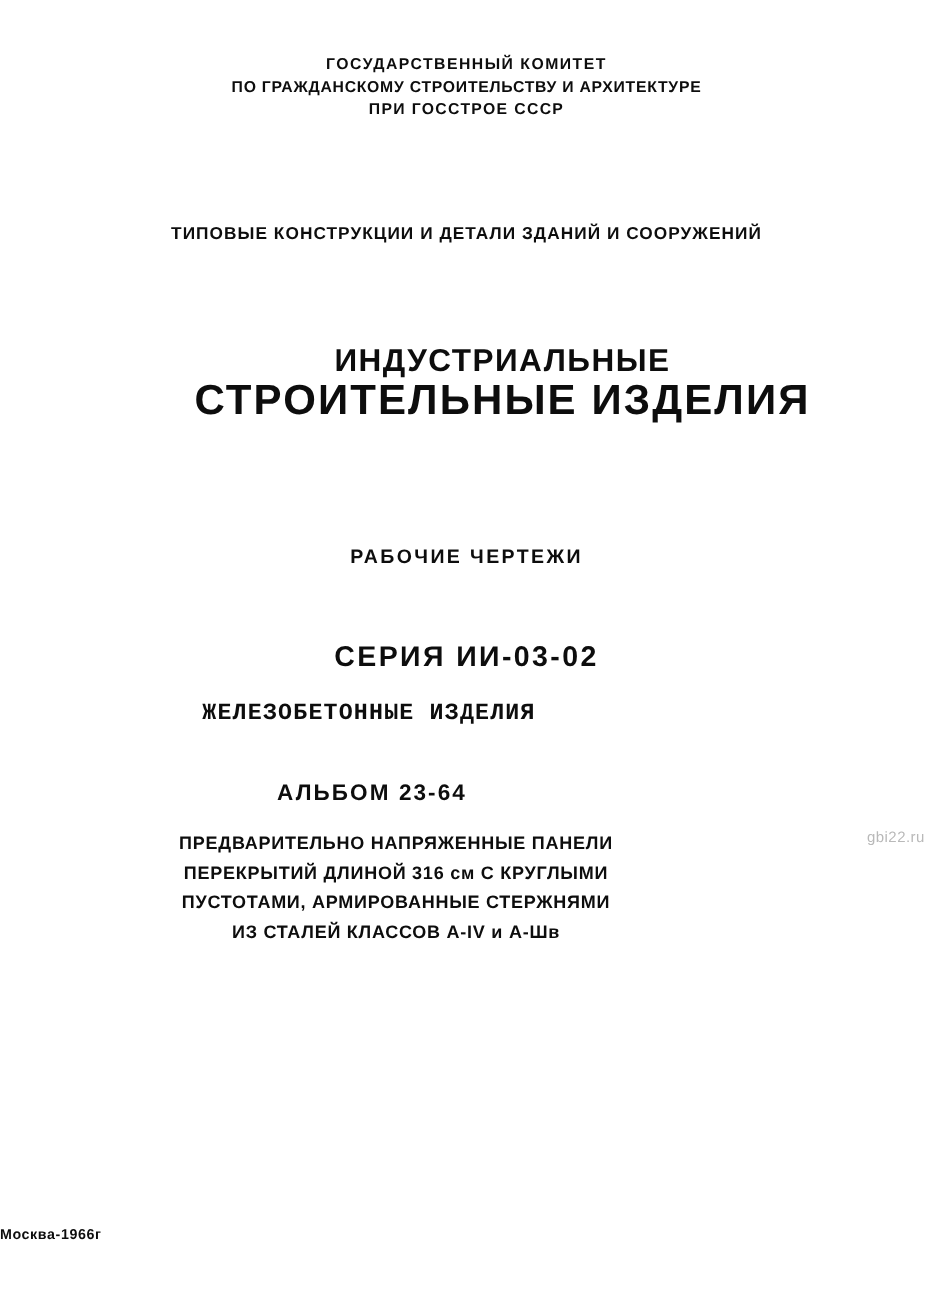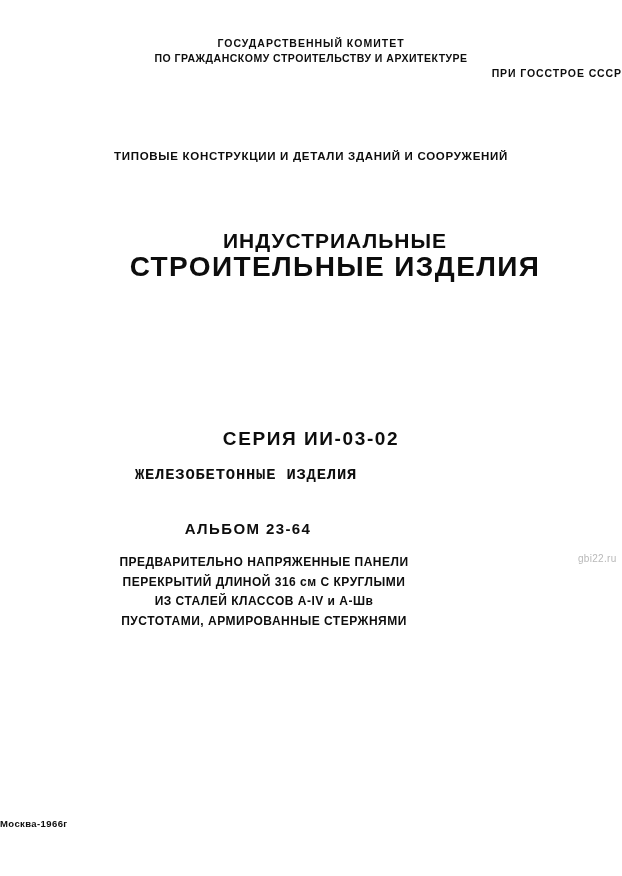--- a/index.html
+++ b/index.html
@@ -27,21 +27,21 @@
     left: 0;
     width: 622px;
     text-align: center;
     font-weight: bold;
     font-size: 10.5px;
     letter-spacing: 0.6px;
     line-height: 15px;
   }
   .committee div:nth-child(1) { letter-spacing: 1.0px; }
   .committee div:nth-child(2) { letter-spacing: 0.5px; }
-  .committee div:nth-child(3) { letter-spacing: 0.9px; text-align: right; }
+  .committee div:nth-child(3) { letter-spacing: 0.9px; }
 
   .series-line {
     position: absolute;
     top: 150px;
     left: 0;
     width: 622px;
     text-align: center;
     font-weight: bold;
     font-size: 11.5px;
     letter-spacing: 0.7px;
@@ -159,30 +159,31 @@
     <div>ПРИ ГОССТРОЕ СССР</div>
   </div>
 
   <div class="series-line">ТИПОВЫЕ КОНСТРУКЦИИ И ДЕТАЛИ ЗДАНИЙ И СООРУЖЕНИЙ</div>
 
   <div class="main-title">
     <div class="l1">ИНДУСТРИАЛЬНЫЕ</div>
     <div class="l2">СТРОИТЕЛЬНЫЕ ИЗДЕЛИЯ</div>
   </div>
 
+  <div class="working-drawings">РАБОЧИЕ ЧЕРТЕЖИ</div>
 
   <div class="series-code">СЕРИЯ  ИИ-03-02</div>
   <div class="rc-products">ЖЕЛЕЗОБЕТОННЫЕ ИЗДЕЛИЯ</div>
 
   <div class="album">АЛЬБОМ  23-64</div>
 
   <div class="desc">
     <div>ПРЕДВАРИТЕЛЬНО НАПРЯЖЕННЫЕ ПАНЕЛИ</div>
     <div>ПЕРЕКРЫТИЙ ДЛИНОЙ 316 см С КРУГЛЫМИ</div>
+    <div>ПУСТОТАМИ, АРМИРОВАННЫЕ СТЕРЖНЯМИ</div>
     <div>ИЗ СТАЛЕЙ КЛАССОВ А-IV и А-Шв</div>
-    <div>ПУСТОТАМИ, АРМИРОВАННЫЕ СТЕРЖНЯМИ</div>
   </div>
 
   <div class="watermark">gbi22.ru</div>
 
   <div class="city">Москва-1966г</div>
 
 </div>
 
 </body></html>

